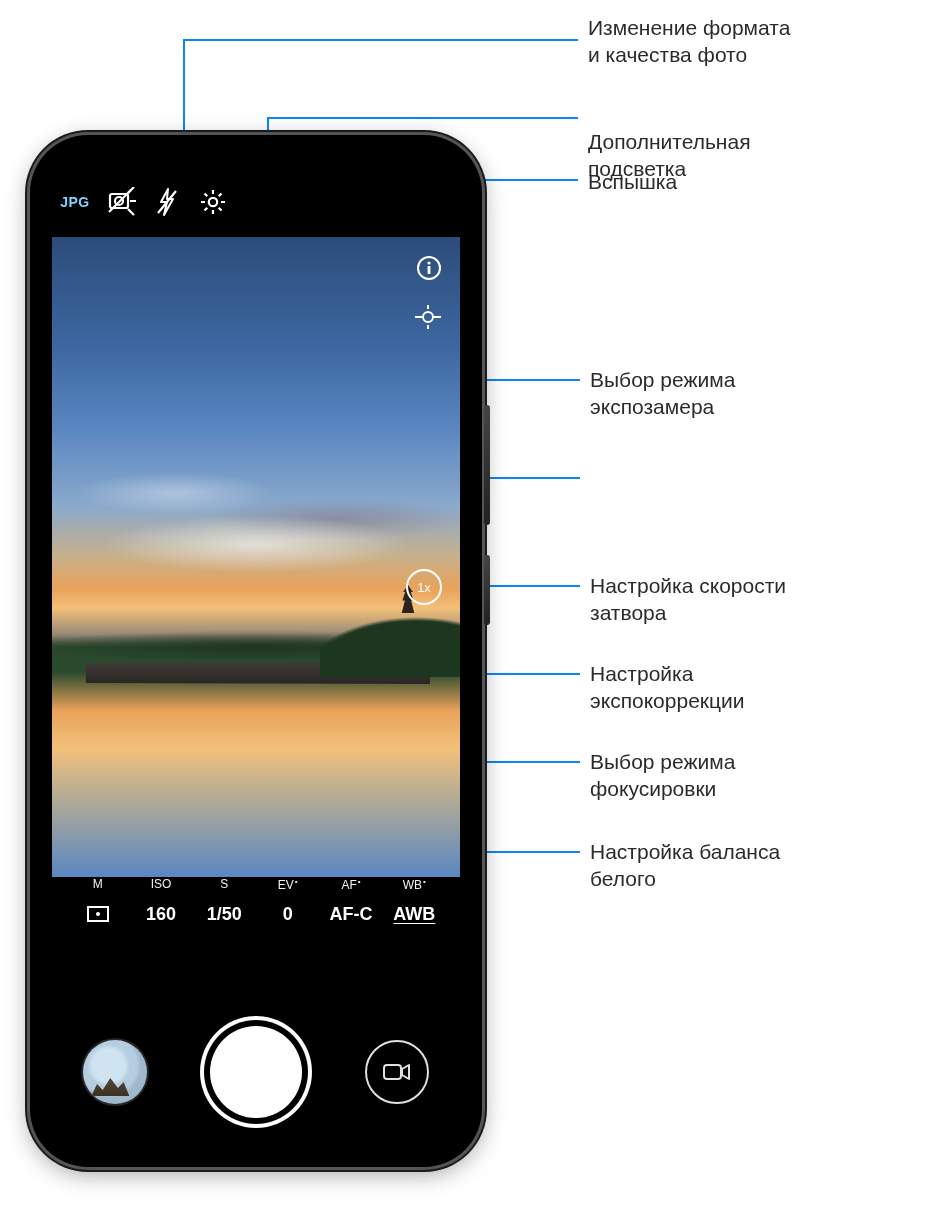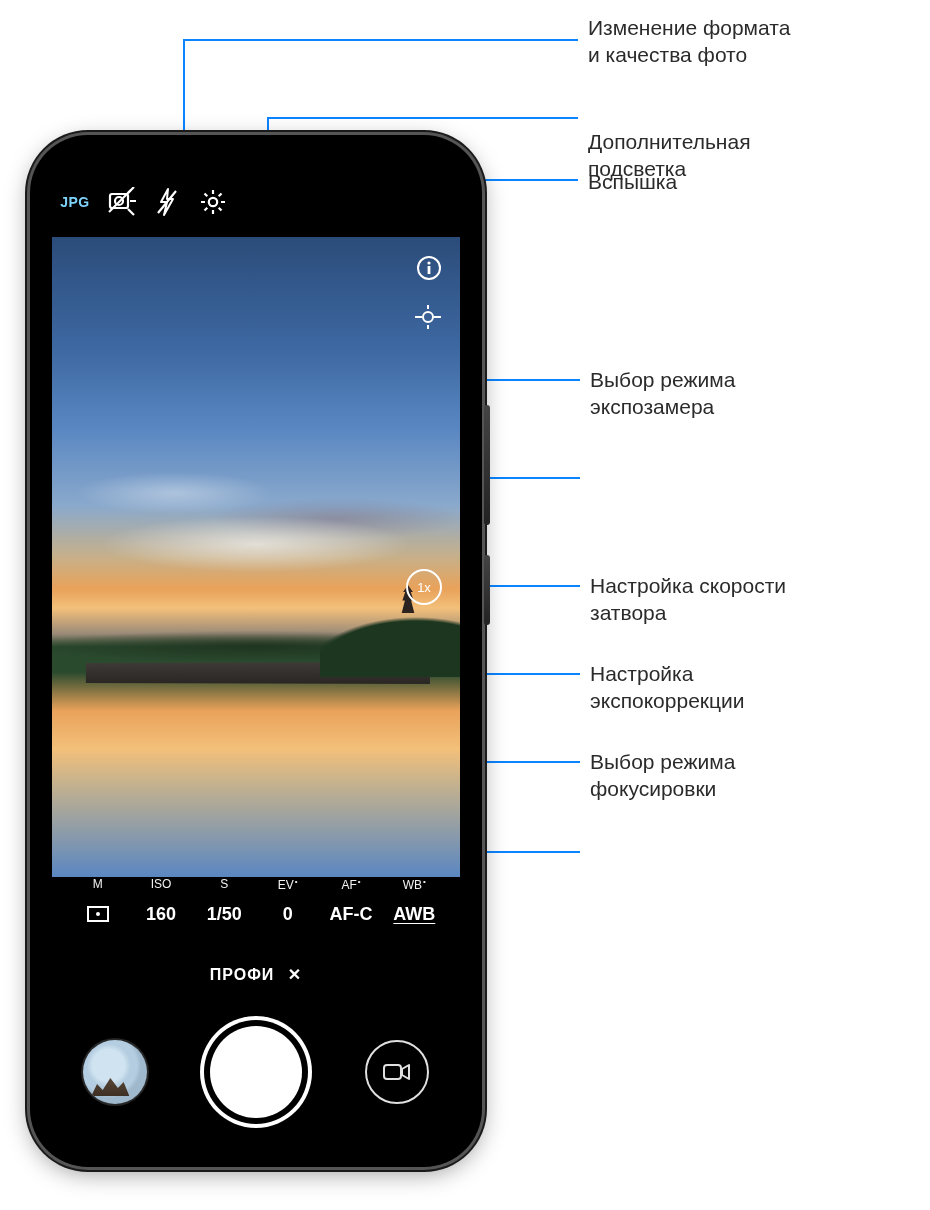--- a/index.html
+++ b/index.html
@@ -230,20 +230,21 @@
 <div class="canvas">
 
   <div class="ann" style="left:588px; top:14px;">Изменение формата и качества фото</div>
   <div class="ann" style="left:588px; top:92px;margin-top:36px;">Дополнительная подсветка</div>
   <div class="ann" style="left:588px; top:168px;">Вспышка</div>
 
   <div class="ann" style="left:590px; top:366px;">Выбор режима экспозамера</div>
   <div class="ann" style="left:590px; top:572px;">Настройка скорости затвора</div>
   <div class="ann" style="left:590px; top:660px;">Настройка экспокоррекции</div>
   <div class="ann" style="left:590px; top:748px;">Выбор режима фокусировки</div>
+  <div class="ann" style="left:590px; top:838px;">Настройка баланса белого</div>
 
   <svg class="leaders" viewBox="0 0 930 1210">
 
     <path d="M 578 40  H 184 V 188"></path>
     <circle cx="184" cy="195" r="5"></circle>
     <path d="M 578 118 H 268 V 188"></path>
     <circle cx="268" cy="195" r="5"></circle>
     <path d="M 578 180 H 356 V 188"></path>
     <circle cx="356" cy="195" r="5"></circle>
 
@@ -351,24 +352,20 @@
         <div class="cell">
           <span class="lab"><span>AF</span><sup>•</sup></span>
           <span class="val">AF-C</span>
         </div>
         <div class="cell">
           <span class="lab"><span>WB</span><sup>•</sup></span>
           <span class="val" style="text-decoration: underline; text-underline-offset:3px;">AWB</span>
         </div>
       </div>
 
-      <div class="mode-label">
-        <span>ПРОФИ</span>
-        <span class="x">✕</span>
-      </div>
 
       <div class="bottom">
         <div class="gallery"></div>
         <div class="shutter"></div>
         <div class="vid">
           <svg width="28" height="20" viewBox="0 0 28 20">
             <rect x="1" y="3" width="17" height="14" rx="3" fill="none" stroke="#e0e0e0" stroke-width="2"></rect>
             <path d="M19 7 L26 3 V17 L19 13 Z" fill="none" stroke="#e0e0e0" stroke-width="2" stroke-linejoin="round"></path>
           </svg>
         </div>

